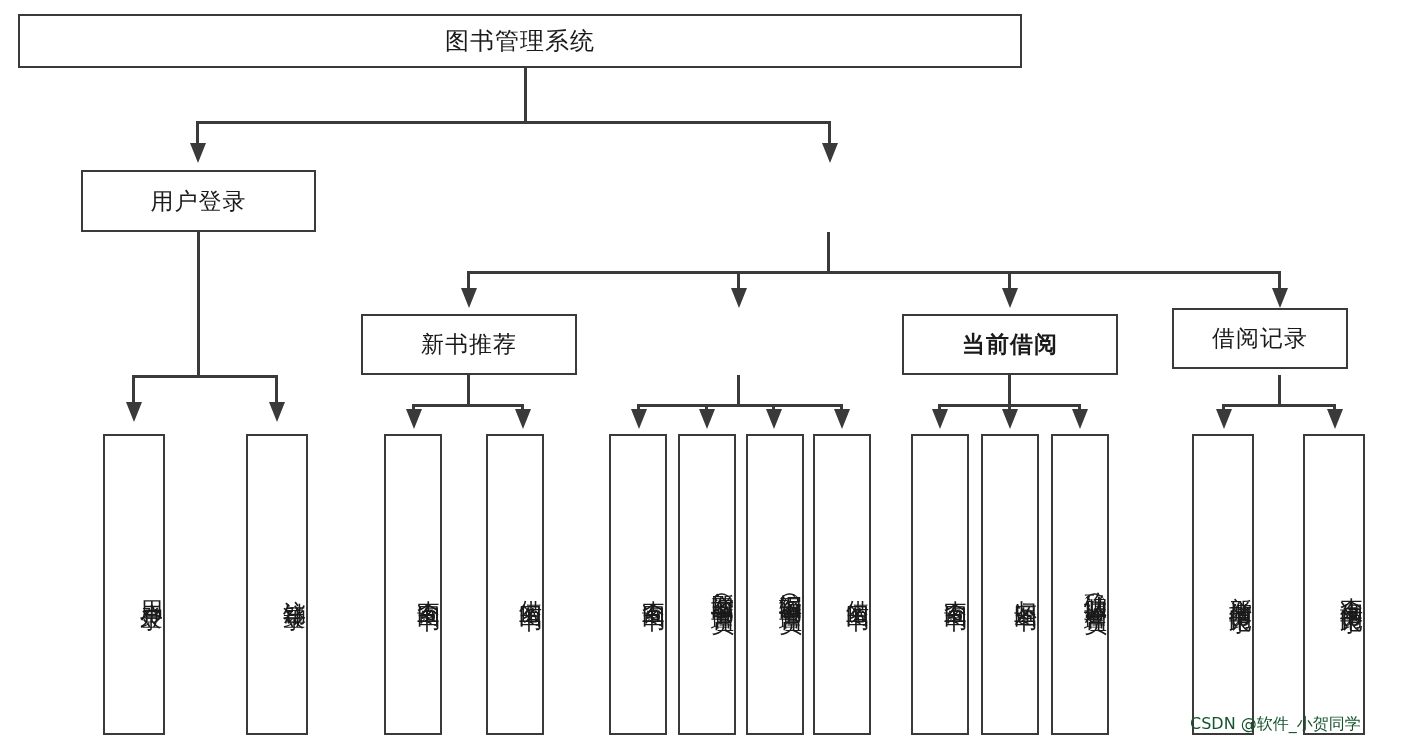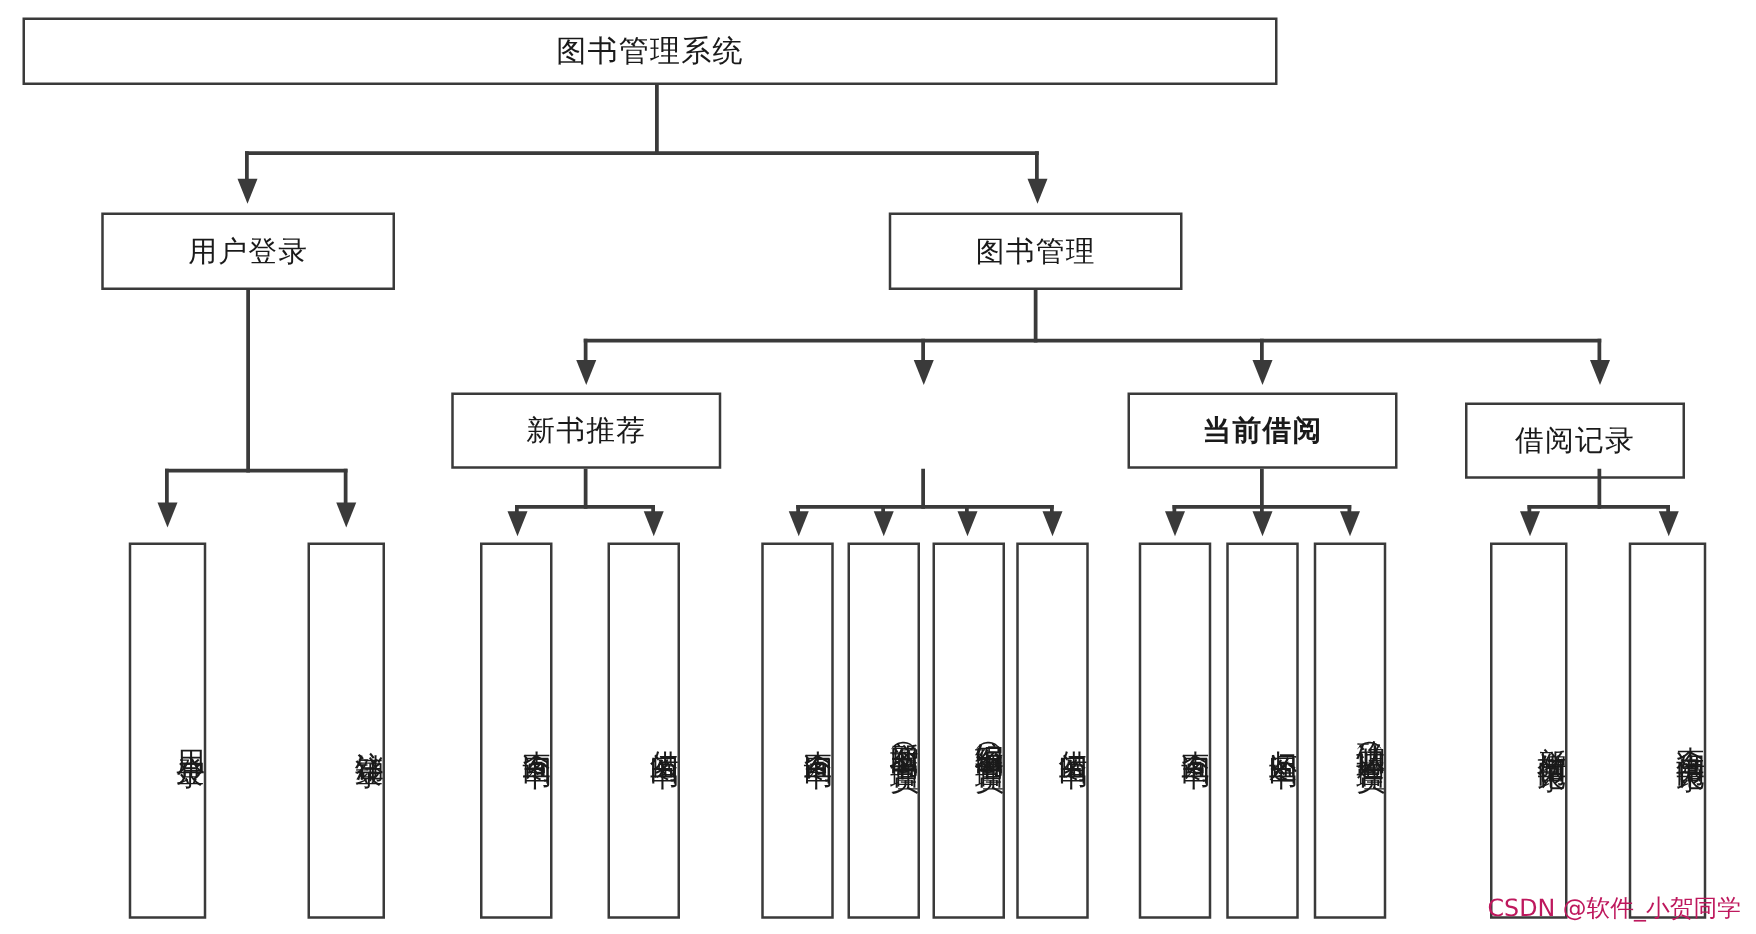--- a/index.html
+++ b/index.html
@@ -53,42 +53,41 @@
   .arrow {
     position: absolute;
     width: 0;
     height: 0;
     border-left: 8px solid transparent;
     border-right: 8px solid transparent;
     border-top: 20px solid #3a3a3a;
   }
   .watermark {
     position: absolute;
-    color: #be185d;
-    font-size: 19px;
+    color: #14532d;
+    font-size: 16px;
     white-space: nowrap;
     user-select: none;
   }
 </style>
 </head>
 <body>
 
 <div id="canvas">
 
   <div class="node horiz root" style="left:18px; top:14px; width:1004px; height:54px;">图书管理系统</div>
 
   <div class="edge v" style="left:524px; top:68px; width:3px; height:55px;"></div>
   <div class="edge h" style="left:196px; top:121px; width:635px; height:3px;"></div>
   <div class="edge v" style="left:196px; top:121px; width:3px; height:23px;"></div>
   <div class="edge v" style="left:828px; top:121px; width:3px; height:23px;"></div>
   <div class="arrow" style="left:190px; top:143px;"></div>
   <div class="arrow" style="left:822px; top:143px;"></div>
 
   <div class="node horiz" style="left:81px; top:170px; width:235px; height:62px;">用户登录</div>
-  <div class="node horiz" style="left:711px; top:170px; width:235px; height:62px;">图书管理</div>
 
   <div class="edge v" style="left:197px; top:232px; width:3px; height:146px;"></div>
   <div class="edge h" style="left:132px; top:375px; width:146px; height:3px;"></div>
   <div class="edge v" style="left:132px; top:375px; width:3px; height:28px;"></div>
   <div class="edge v" style="left:275px; top:375px; width:3px; height:28px;"></div>
   <div class="arrow" style="left:126px; top:402px;"></div>
   <div class="arrow" style="left:269px; top:402px;"></div>
 
   <div class="edge v" style="left:827px; top:232px; width:3px; height:42px;"></div>
   <div class="edge h" style="left:467px; top:271px; width:814px; height:3px;"></div>
@@ -96,21 +95,21 @@
   <div class="edge v" style="left:737px; top:271px; width:3px; height:18px;"></div>
   <div class="edge v" style="left:1008px; top:271px; width:3px; height:18px;"></div>
   <div class="edge v" style="left:1278px; top:271px; width:3px; height:18px;"></div>
   <div class="arrow" style="left:461px; top:288px;"></div>
   <div class="arrow" style="left:731px; top:288px;"></div>
   <div class="arrow" style="left:1002px; top:288px;"></div>
   <div class="arrow" style="left:1272px; top:288px;"></div>
 
   <div class="node horiz" style="left:361px; top:314px; width:216px; height:61px;text-align:center;">新书推荐</div>
   <div class="node horiz" style="left:902px; top:314px; width:216px; height:61px;font-weight:bold;">当前借阅</div>
-  <div class="node horiz" style="left:1172px; top:322px; width:176px; height:61px;">借阅记录</div>
+  <div class="node horiz" style="left:1172px; top:308px; width:176px; height:61px;">借阅记录</div>
 
   <div class="edge v" style="left:467px; top:375px; width:3px; height:32px;"></div>
   <div class="edge h" style="left:412px; top:404px; width:112px; height:3px;"></div>
   <div class="edge v" style="left:412px; top:404px; width:3px; height:6px;"></div>
   <div class="edge v" style="left:521px; top:404px; width:3px; height:6px;"></div>
   <div class="arrow" style="left:406px; top:409px;"></div>
   <div class="arrow" style="left:515px; top:409px;"></div>
 
   <div class="edge v" style="left:737px; top:375px; width:3px; height:32px;"></div>
   <div class="edge h" style="left:637px; top:404px; width:206px; height:3px;"></div>

